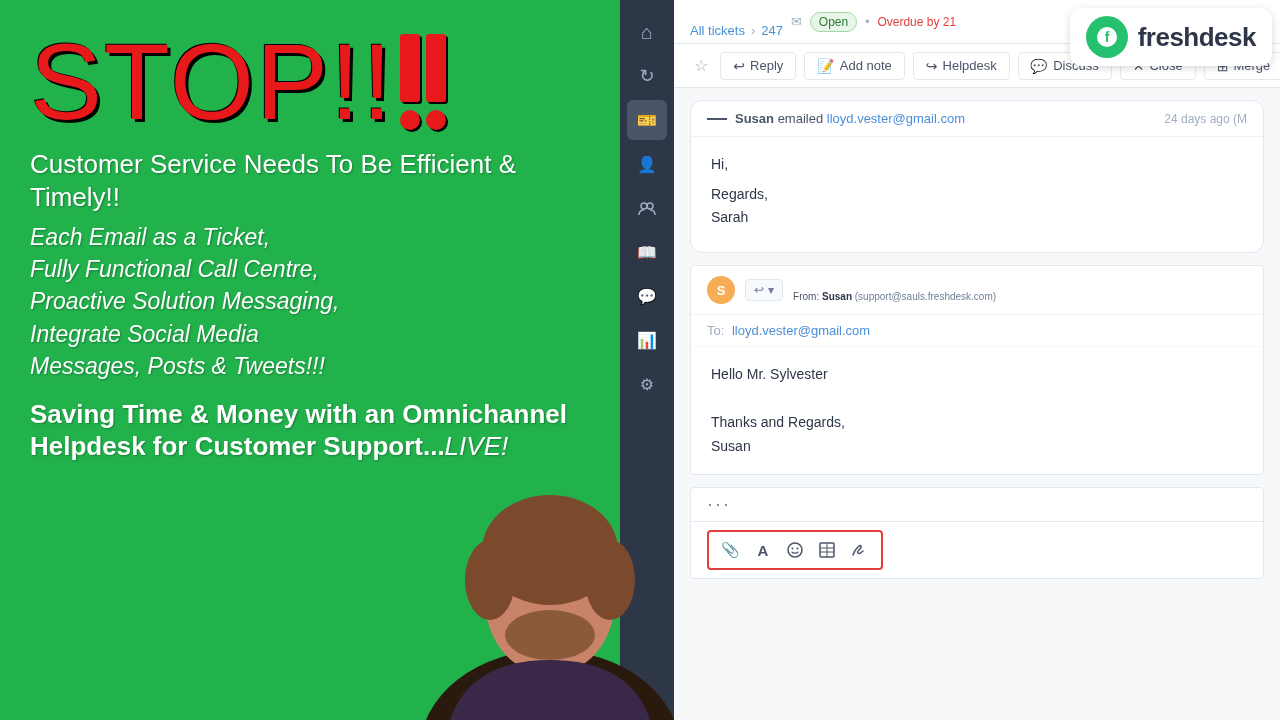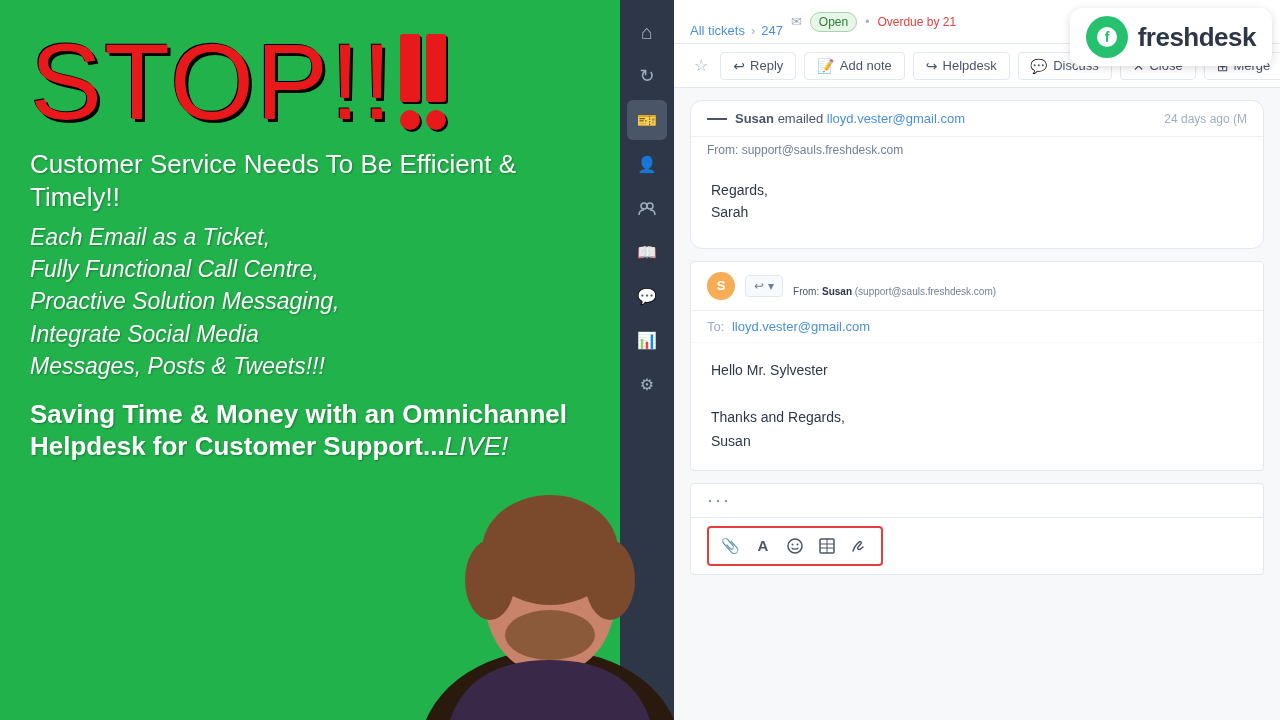--- a/index.html
+++ b/index.html
@@ -539,22 +539,22 @@
         <div class="email-sender">
           <div class="sender-line"></div>
           <span class="sender-info">
             <span class="sender-name">Susan</span>
             <span> emailed </span>
             <span style="color:#4a90d9;">lloyd.vester@gmail.com</span>
           </span>
         </div>
         <span class="email-time">24 days ago (M</span>
       </div>
-      <div style="padding:6px 16px;font-size:12px;color:#718096;">From: support@sauls.freshdesk.com</div>
       <div class="email-body">
+        <p>Hi,</p>
         <p>Regards,<br>Sarah</p>
       </div>
     </div>
 
     <div class="email-thread-2">
       <div class="email-header-2">
         <div class="avatar-s">S</div>
         <div class="reply-btn-small">
           <span>↩</span>
           <span>▾</span>

